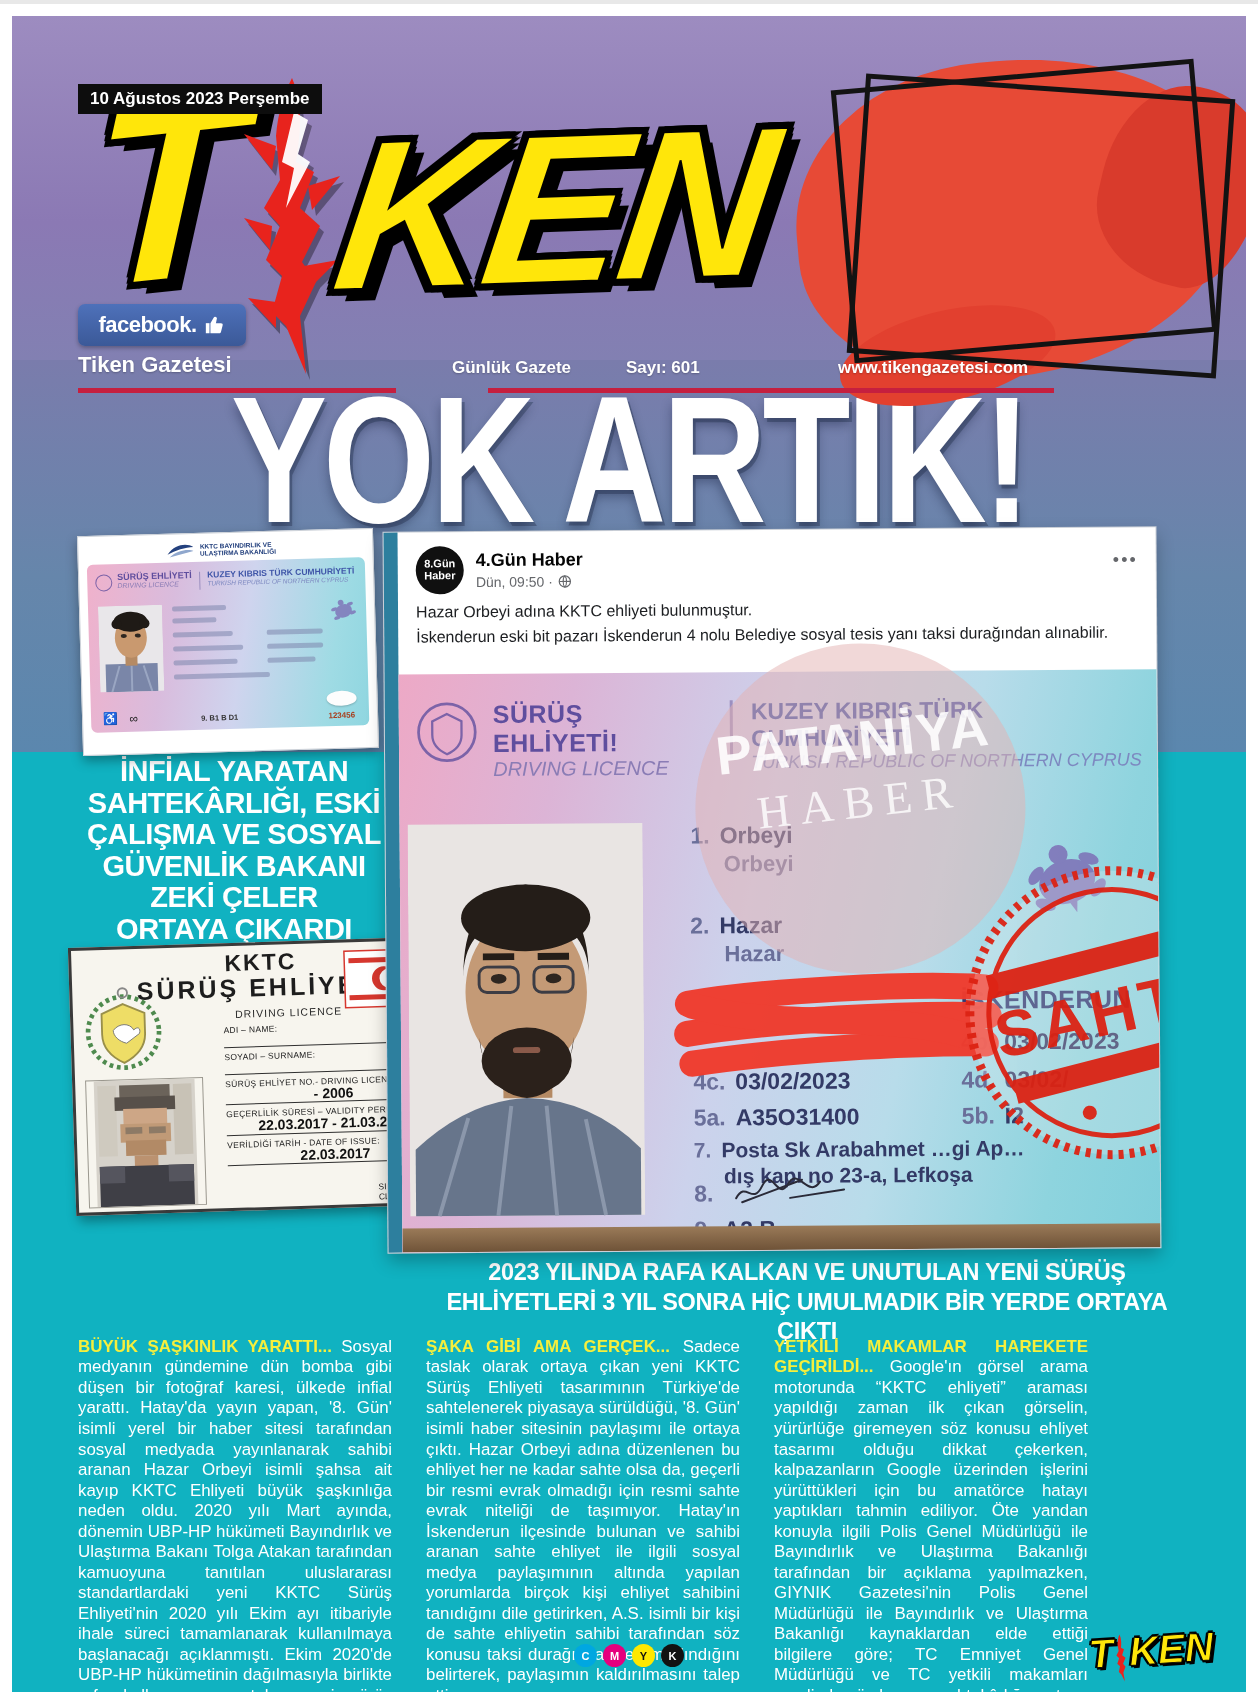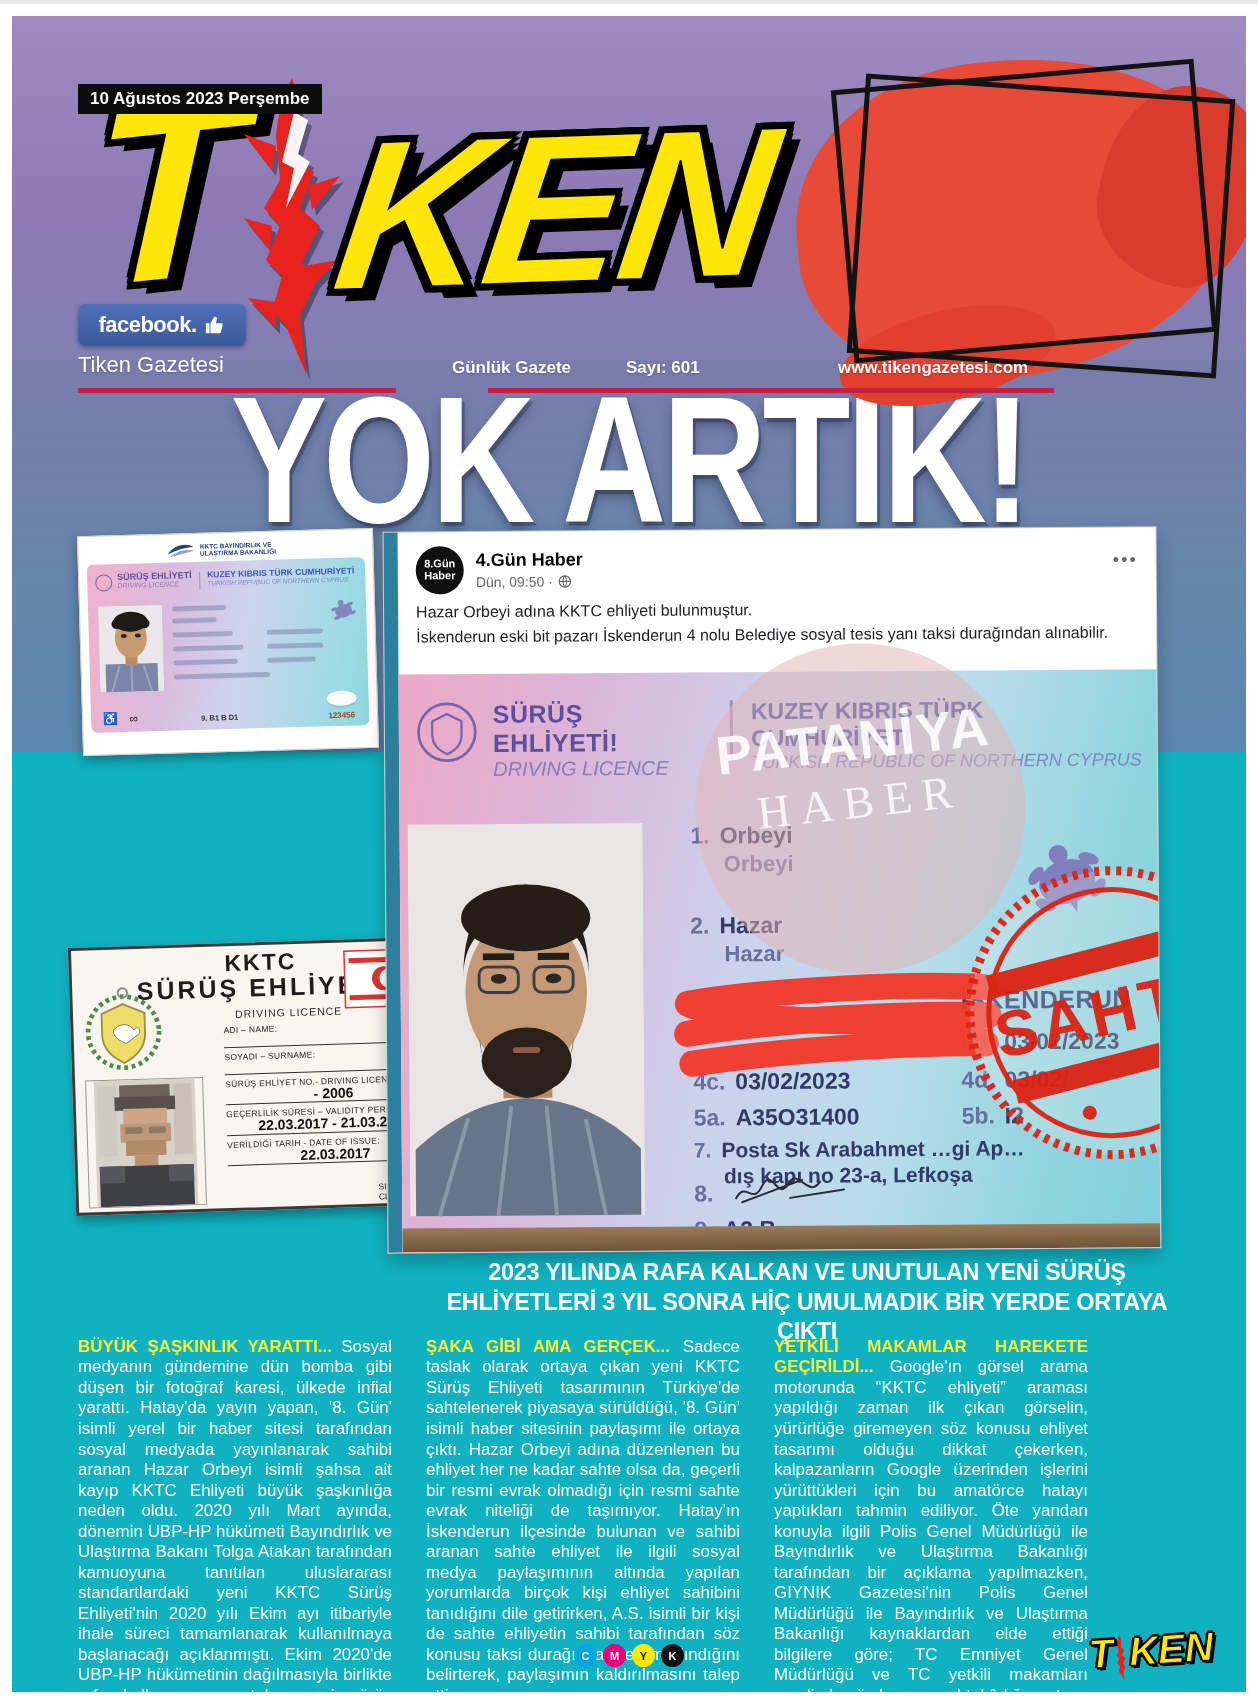--- a/index.html
+++ b/index.html
@@ -17,21 +17,21 @@
   .date-badge{position:absolute;left:78px;top:80px;background:#0d0d0d;color:#fff;font-weight:bold;font-size:17px;padding:5px 12px;z-index:6;}
   .logo{position:absolute;left:90px;top:76px;display:flex;align-items:flex-start;z-index:5;}
   .logo-letter{color:#ffe60a;font-weight:bold;font-style:italic;line-height:.9;
     -webkit-text-stroke:2px #000;
     text-shadow:6px 0 0 #000,-6px 0 0 #000,0 6px 0 #000,0 -6px 0 #000,6px 6px 0 #000,-6px 6px 0 #000,6px -6px 0 #000,-6px -6px 0 #000,14px 12px 0 #000;}
   .logo-t{font-size:250px;transform:rotate(-6deg) skewX(-8deg);}
   .logo-thorn{width:110px;height:300px;margin:-4px -8px 0 -6px;filter:drop-shadow(4px 6px 0 rgba(0,0,0,.35));}
   .logo-ken{font-size:212px;margin-top:34px;letter-spacing:-6px;transform:rotate(-2deg) skewX(-10deg);}
   .fb-badge{position:absolute;left:78px;top:300px;width:168px;height:42px;background:linear-gradient(#4e71ba,#3b5998);border-radius:7px;display:flex;align-items:center;justify-content:center;gap:7px;z-index:6;box-shadow:0 2px 4px rgba(0,0,0,.3);cursor:pointer;}
   .fb-text{color:#fff;font-weight:bold;font-size:22px;letter-spacing:-.5px;}
-  .fb-page{position:absolute;left:78px;top:348px;color:#fff;font-weight:normal;font-size:22px;z-index:6;text-shadow:0 1px 2px rgba(0,0,0,.25);}
+  .fb-page{position:absolute;left:78px;top:348px;color:#fff;font-weight:bold;font-size:22px;z-index:6;text-shadow:0 1px 2px rgba(0,0,0,.25);}
   .mast-info{position:absolute;color:#fff;font-weight:bold;font-size:17px;z-index:6;text-shadow:0 1px 2px rgba(0,0,0,.25);}
   .daily{left:452px;top:354px;}
   .issue{left:626px;top:354px;}
   .website{left:838px;top:354px;cursor:pointer;}
   .rule{position:absolute;height:5px;background:#c51f3f;z-index:6;}
   .rule-left{left:78px;top:384px;width:318px;}
   .rule-right{left:488px;top:384px;width:566px;}
 
   
   .teaser{position:absolute;right:16px;top:60px;width:440px;height:314px;z-index:5;}
@@ -354,20 +354,26 @@
               <ellipse cx="79" cy="62" rx="11" ry="6"></ellipse>
           </g>
         </svg>
         <div class="mini-icons">♿ ∞</div>
         <div class="mini-class">9. B1 B D1</div>
         <div class="mini-oval"></div>
         <div class="mini-serial">123456</div>
       </div>
     </div>
 
+    <div class="kicker pre">İNFİAL YARATAN
+SAHTEKÂRLIĞI, ESKİ
+ÇALIŞMA VE SOSYAL
+GÜVENLİK BAKANI
+ZEKİ ÇELER
+ORTAYA ÇIKARDI</div>
 
     <div class="old-card">
       <div class="oc-title">
         <div class="oc-country">KKTC</div>
         <div class="oc-name">SÜRÜŞ EHLİYETİ</div>
       </div>
       <div class="oc-sub">DRIVING LICENCE</div>
       <svg class="oc-flag" viewBox="0 0 96 58">
         <rect width="96" height="58" fill="#ffffff" stroke="#d6372e" stroke-width="3"></rect>
         <rect x="5" y="8" width="86" height="5" fill="#d6372e"></rect>

